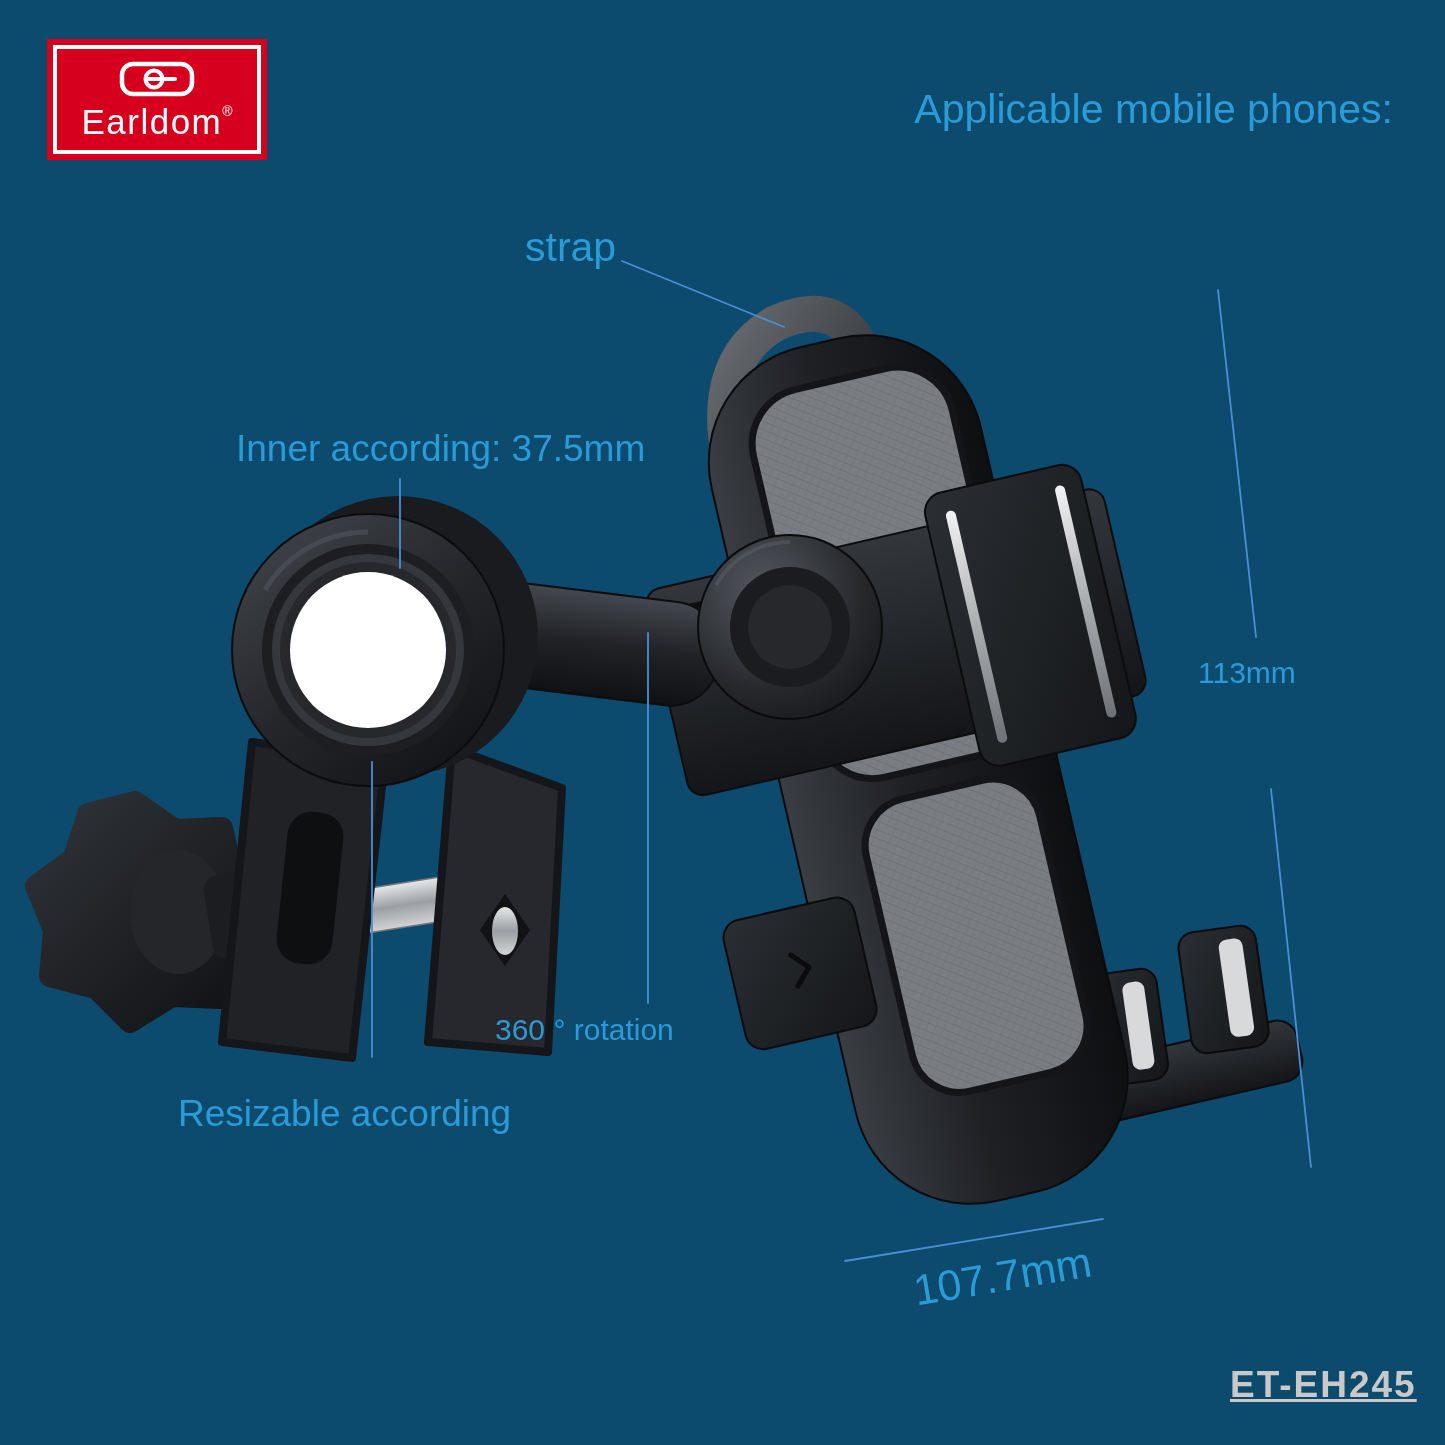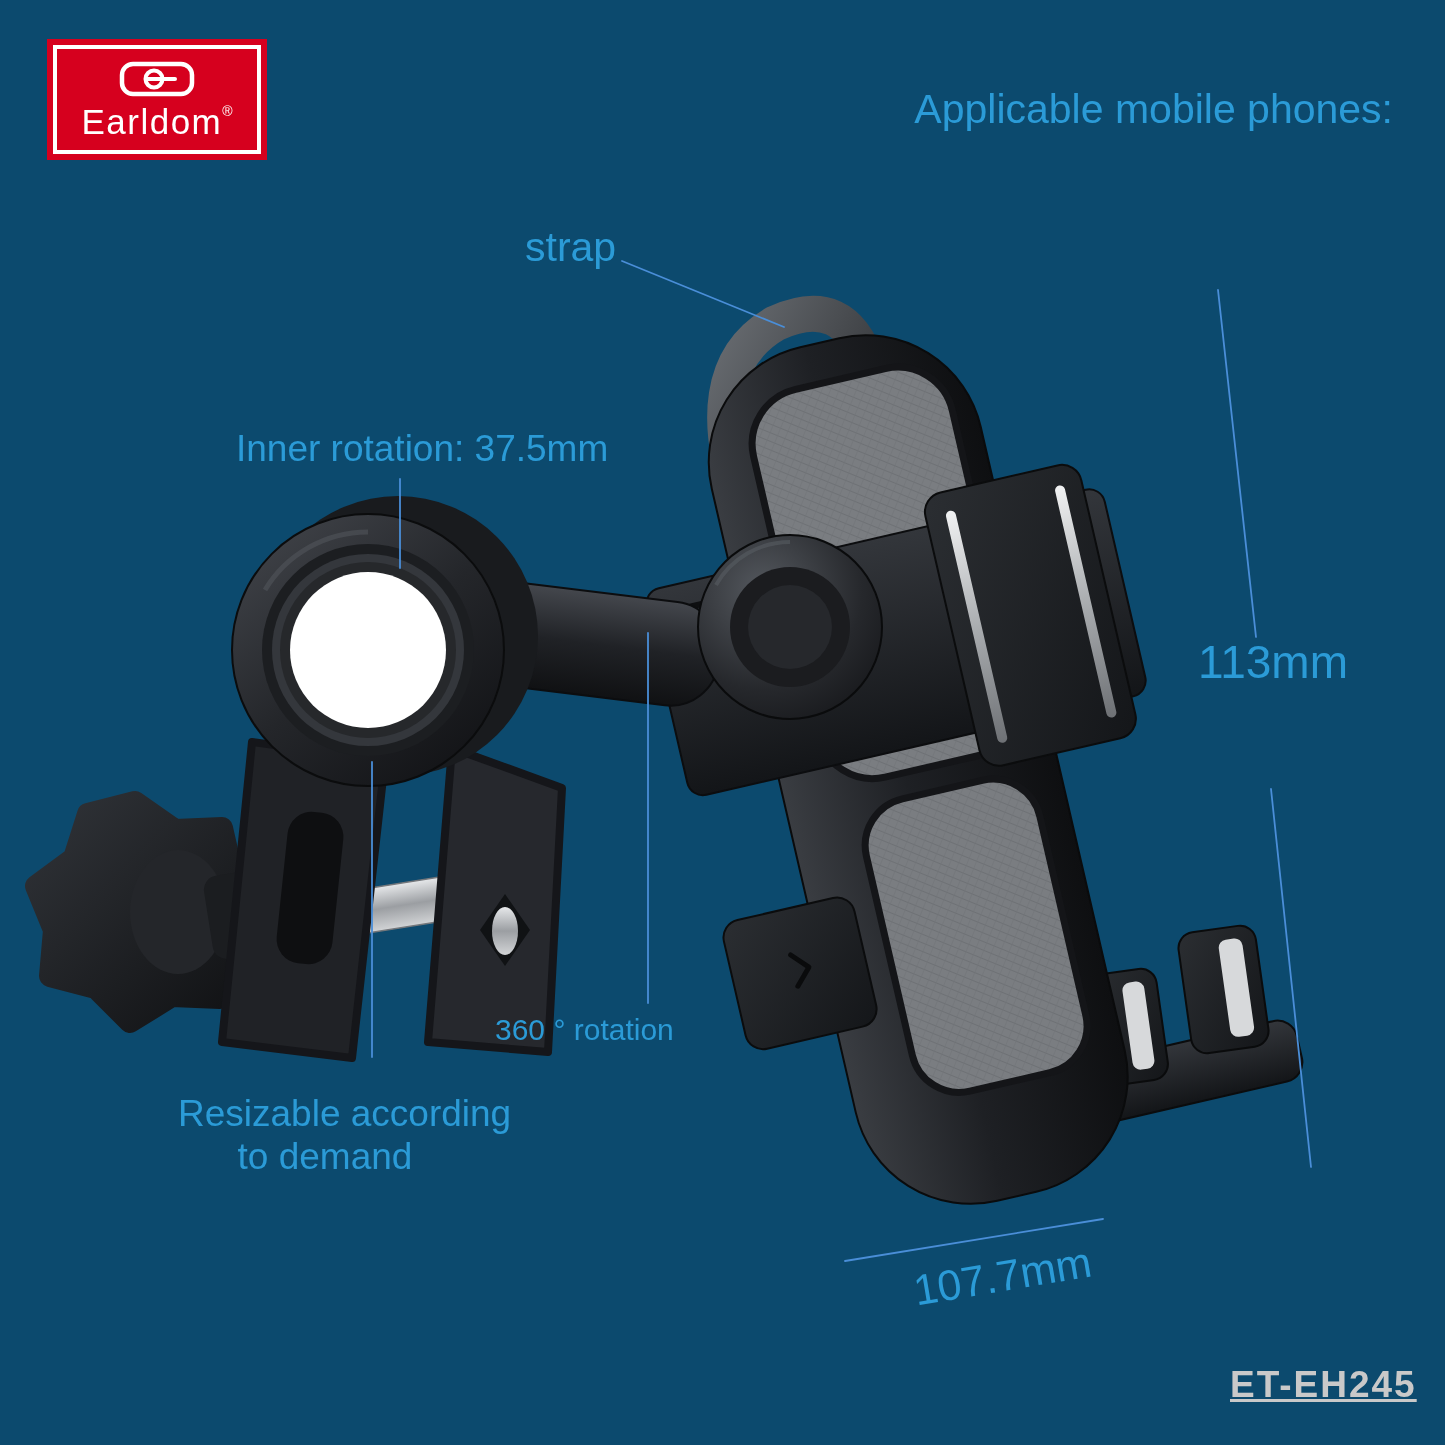--- a/index.html
+++ b/index.html
@@ -14,21 +14,21 @@
       font-size:35px;font-weight:400;letter-spacing:1.5px;white-space:nowrap;}
   .logo .brand-line sup{font-size:14px;vertical-align:18px;letter-spacing:0;}
 
   
   .label{position:absolute;color:#2b9bd7;white-space:nowrap;}
   .lbl-applicable{right:52px;top:84px;text-align:right;font-size:41px;line-height:51px;}
   .lbl-strap{left:525px;top:224px;font-size:41px;}
   .lbl-inner{left:236px;top:428px;font-size:37px;}
   .lbl-rotation{left:495px;top:1013px;font-size:30px;}
   .lbl-resizable{left:178px;top:1092px;width:294px;text-align:center;font-size:37px;line-height:43px;}
-  .lbl-height{left:1198px;top:635px;font-size:46px;}
+  .lbl-height{left:1198px;top:656px;font-size:30px;}
   .lbl-width{left:905px;top:1252px;width:195px;text-align:center;font-size:43px;transform:rotate(-9.5deg);}
   .lbl-model{left:1230px;top:1364px;font-size:37px;font-weight:700;color:#c9c9c9;letter-spacing:2px;text-decoration:underline;}
 
   .layer{position:absolute;left:0;top:0;width:1445px;height:1445px;}
 </style>
 </head>
 <body>
 
 <div class="stage">
 
@@ -187,27 +187,26 @@
     </svg>
     <div class="brand-line"><span>Earldom</span><sup>®</sup></div>
   </div>
 
   <div class="label lbl-applicable">
     <div>Applicable mobile phones:</div>
   </div>
 
   <div class="label lbl-strap">strap</div>
 
-  <div class="label lbl-inner">Inner rotation: 37.5mm</div>
+  <div class="label lbl-inner">Inner according: 37.5mm</div>
 
   <div class="label lbl-rotation">360 ° rotation</div>
 
   <div class="label lbl-resizable">
     <div>Resizable according</div>
-    <div>to demand</div>
   </div>
 
   <div class="label lbl-height">113mm</div>
 
   <div class="label lbl-width">107.7mm</div>
 
   <div class="label lbl-model">ET-EH245</div>
 
 </div>
 

